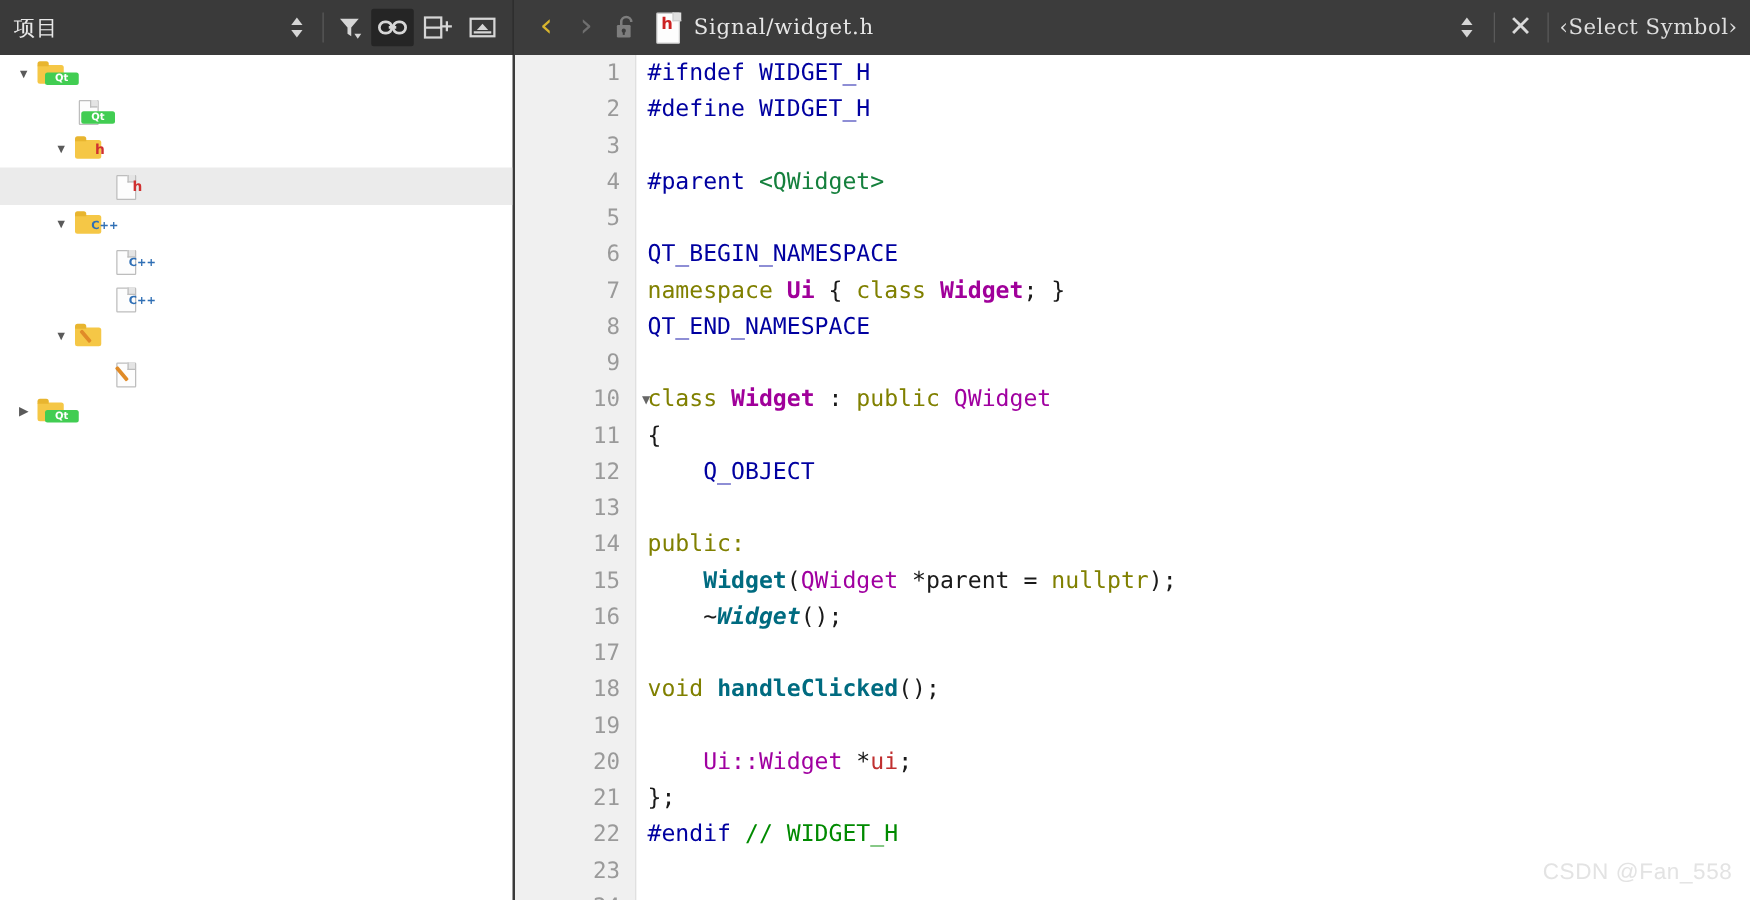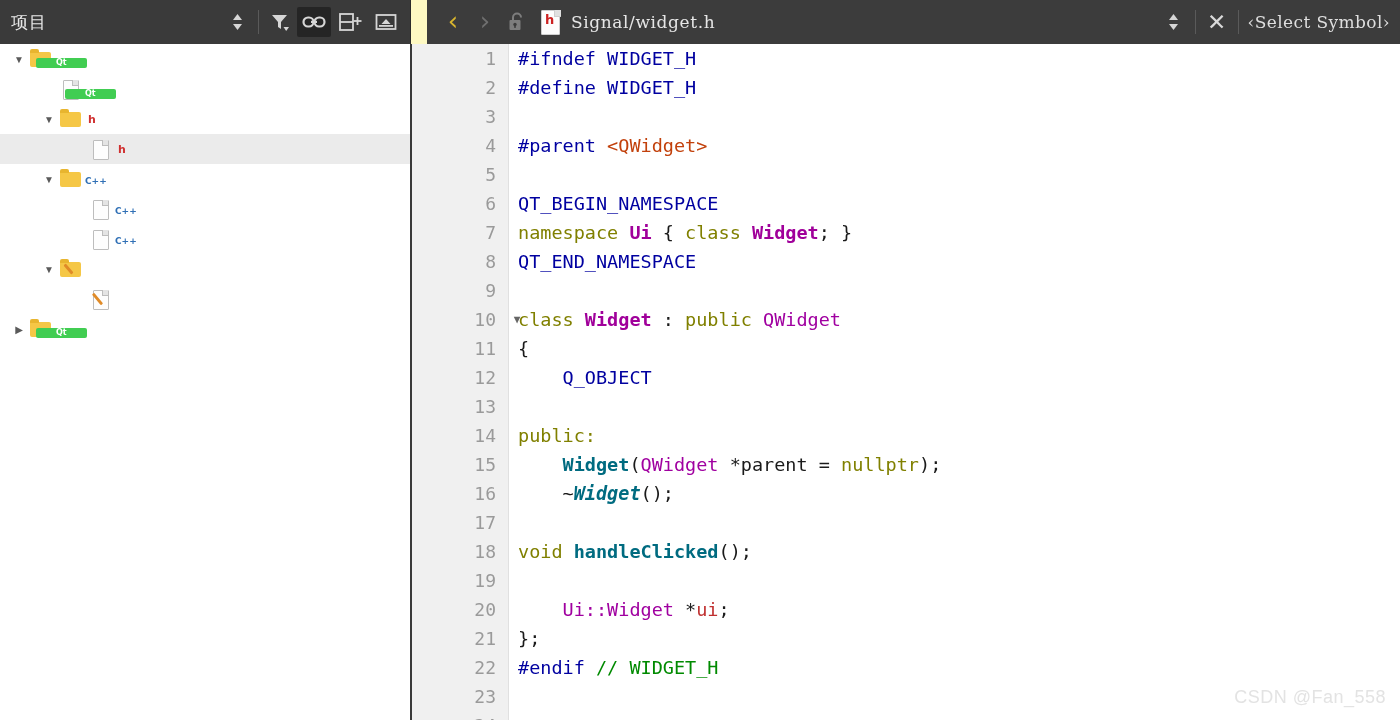--- a/index.html
+++ b/index.html
@@ -14,22 +14,21 @@
     width: 1400px; height: 720px;
     display: flex;
     flex-direction: column;
   }
 
   
   .topbar {
     height: 44px;
     min-height: 44px;
     display: flex;
-    background: #fef9c3;
-    gap: 16px;
+    background: #000000;
   }
   .topbar-left {
     width: 410px;
     min-width: 410px;
     background: #3a3a3a;
     display: flex;
     align-items: center;
     border-right: 1px solid #2b2b2b;
   }
   .topbar-right {
@@ -150,21 +149,21 @@
     width: 9px; height: 4px;
     background: #e8b52f;
     border-radius: 2px 2px 0 0;
   }
   .badge {
     position: absolute;
     left: 6px; top: 9px;
     font-size: 8px;
     font-weight: bold;
     line-height: 10px;
-    padding: 0 20px;
+    padding: 0 8px;
     border-radius: 2px;
     z-index: 3;
     font-family: "DejaVu Sans", sans-serif;
   }
   .badge.qt { background: #41cd52; color: #ffffff; }
   .badge.h  { color: #d03030; background: transparent; font-size: 11px; top: 6px; left: 8px;}
   .badge.cpp{ color: #2f6fb5; background: transparent; font-size: 9px; top: 7px; left: 5px;}
 
   
   .ic-page::before {
@@ -239,21 +238,21 @@
     height: 29px;
     line-height: 29px;
     font-family: "DejaVu Sans Mono", monospace;
     font-size: 18.5px;
     white-space: pre;
     color: #1a1a1a;
   }
 
   
   .t-pre   { color: #0000a0; }           
-  .t-str   { color: #c2410c; }           
+  .t-str   { color: #15803d; }           
   .t-cmt   { color: #008a00; }
   .t-kw    { color: #808000; }           
   .t-type  { color: #a000a0; }           
   .t-typeb { color: #a0009a; font-weight: bold; }
   .t-fn    { color: #006b80; font-weight: bold; }
   .t-fni   { color: #006b80; font-weight: bold; font-style: italic; }
   .t-var   { color: #c03030; }
   .t-plain { color: #1a1a1a; }
 
   .watermark {

